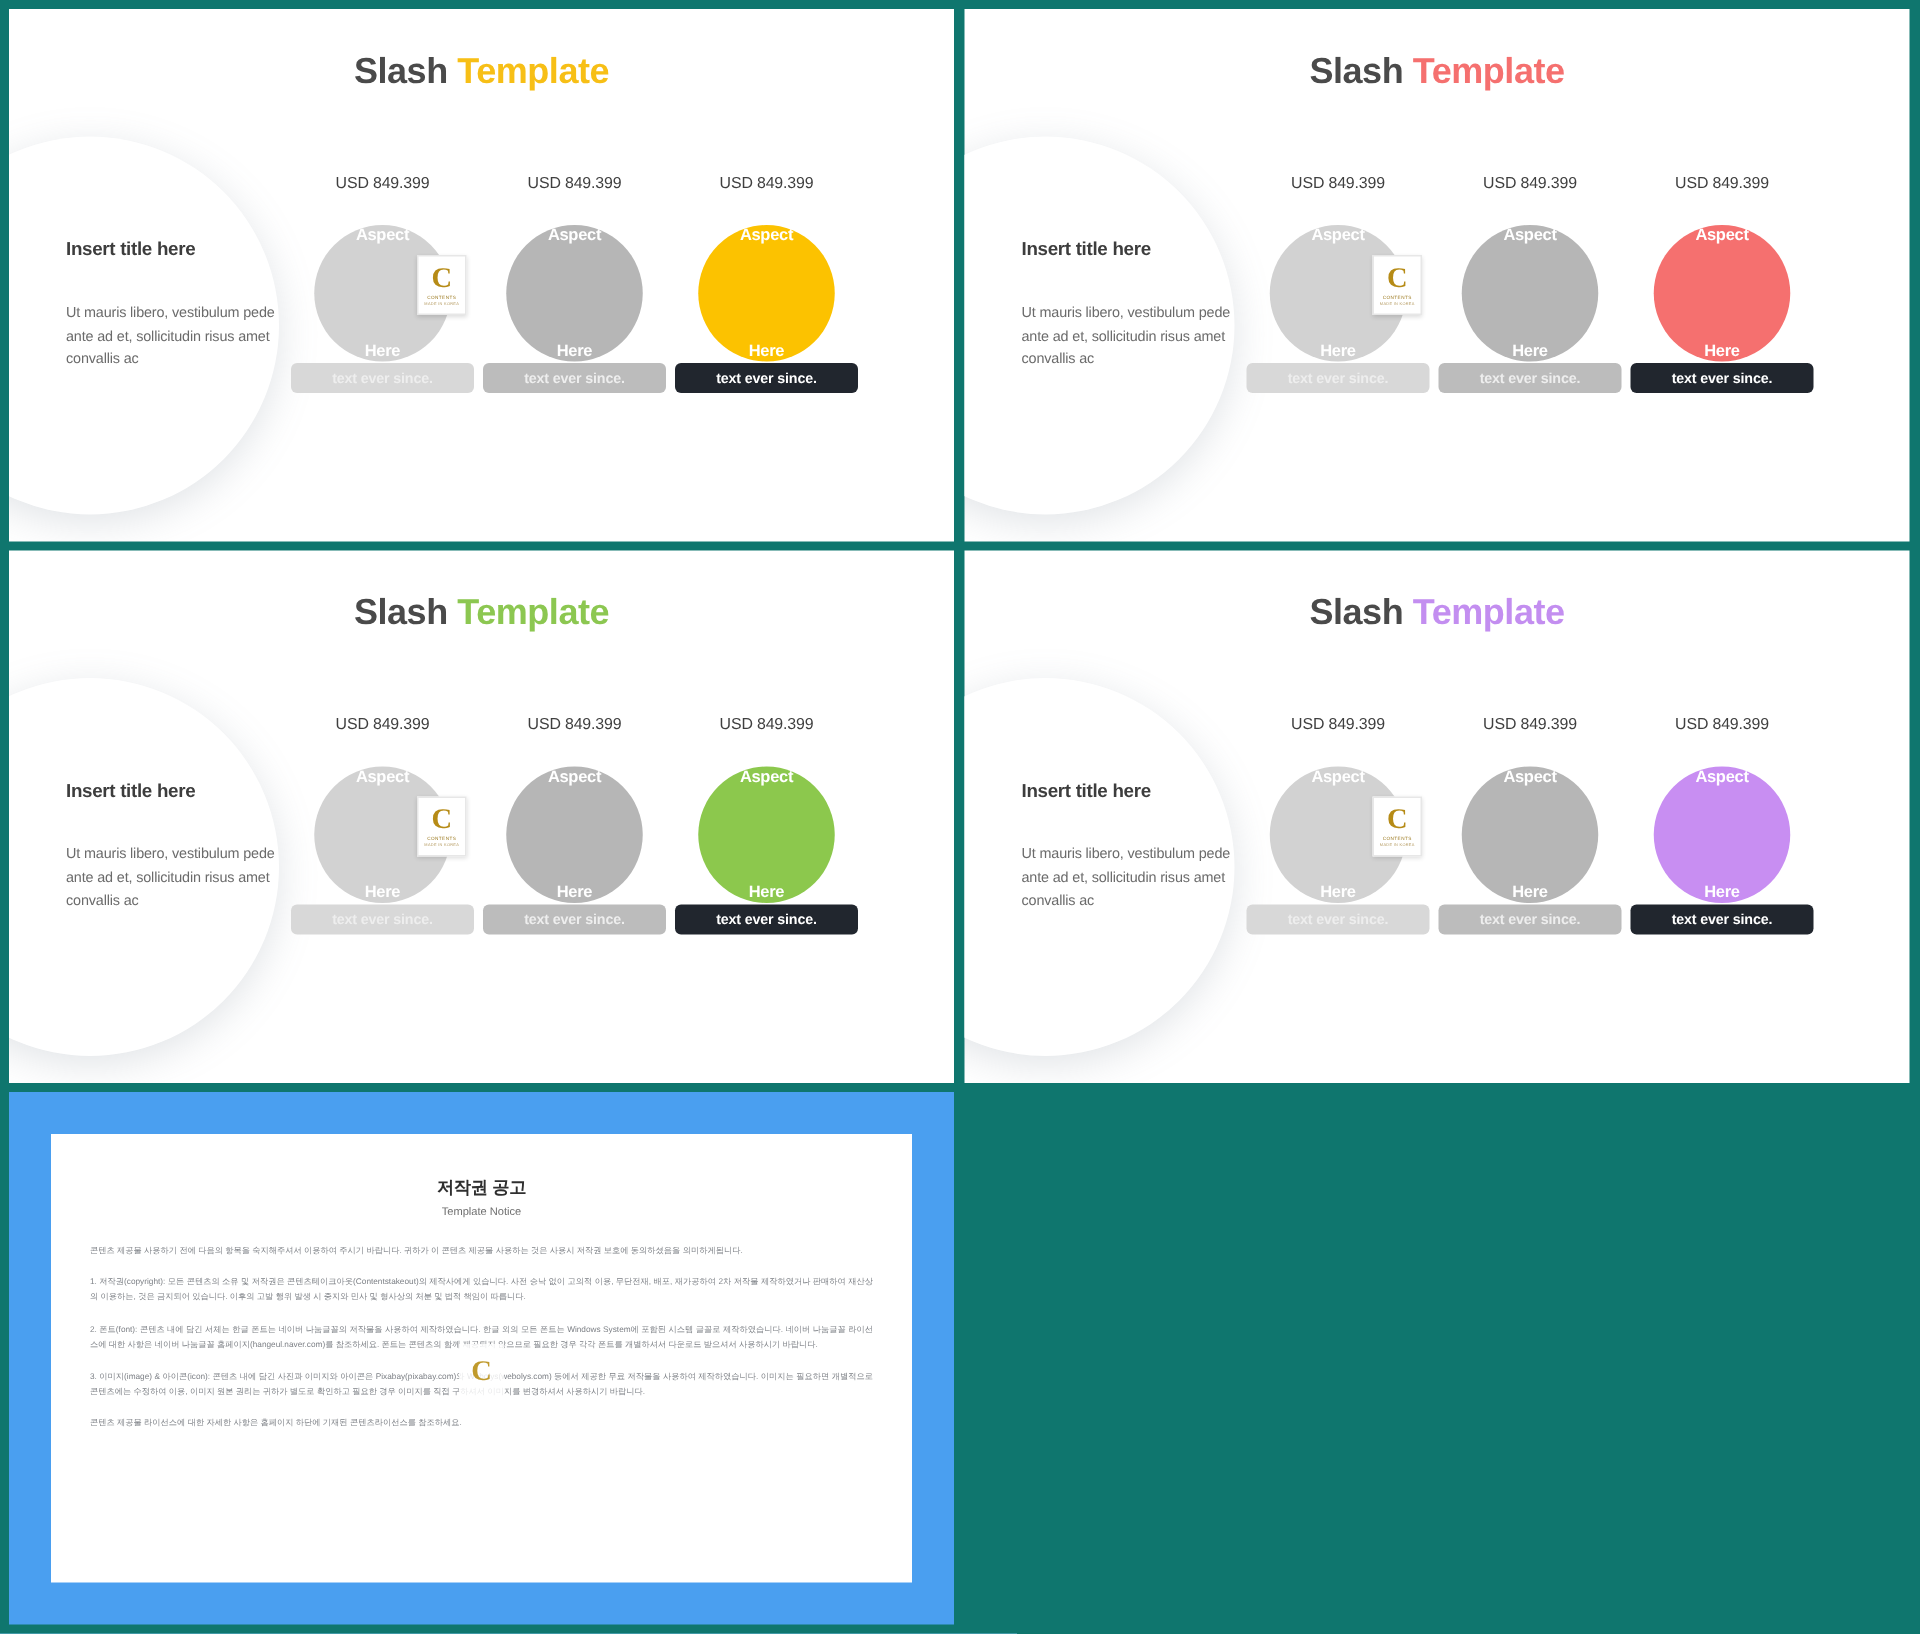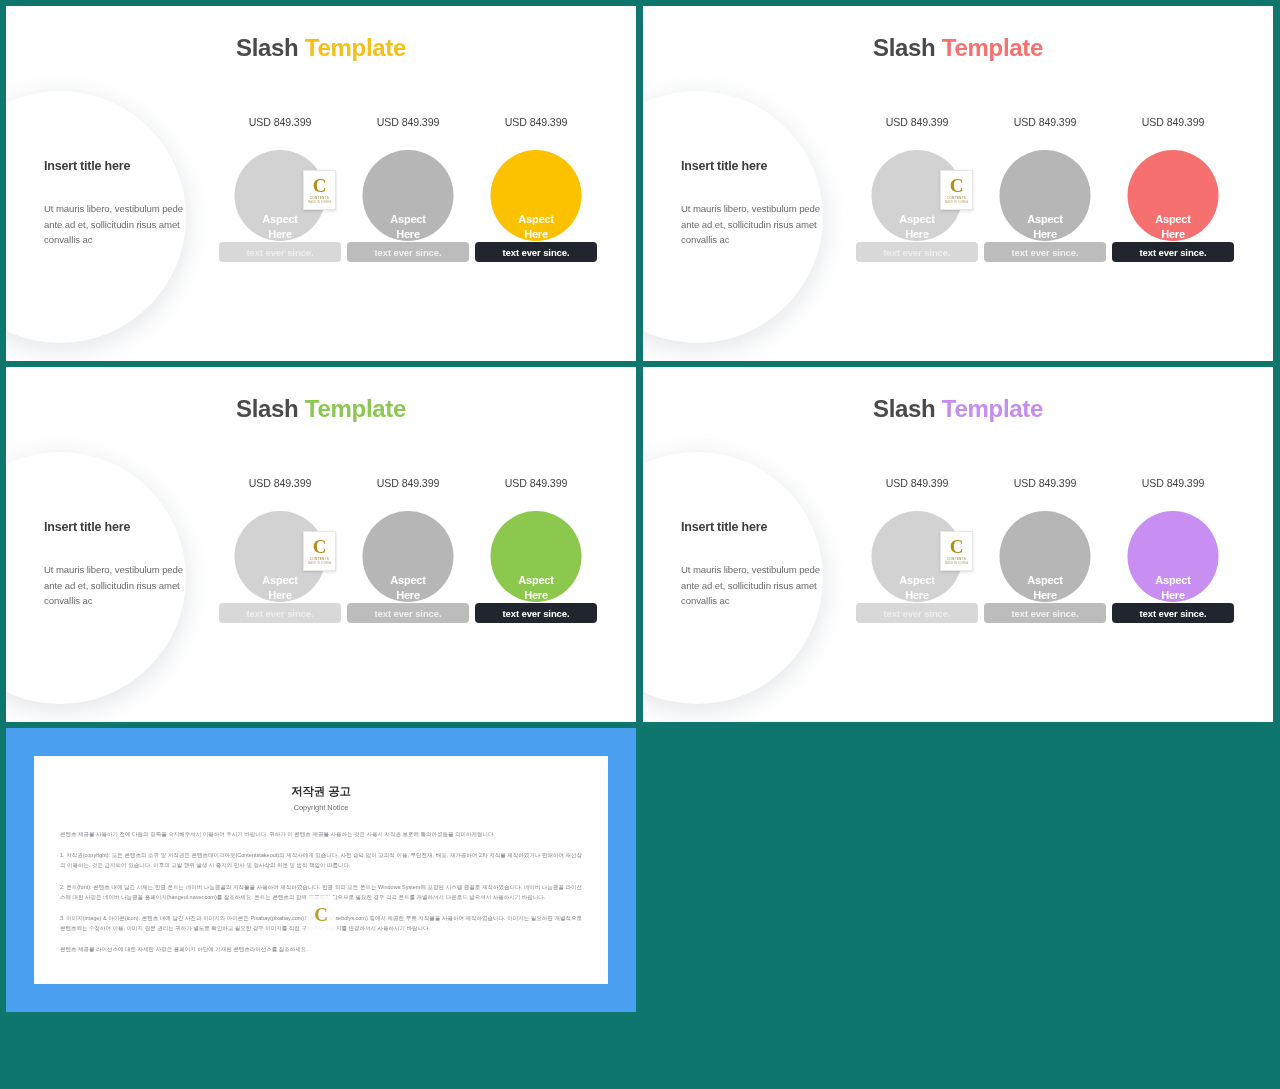--- a/index.html
+++ b/index.html
@@ -67,21 +67,21 @@
     font-size: 9.6px;
     line-height: 1.62;
     color: #6b6b6b;
     letter-spacing: -0.1px;
     margin-top: 28px;
   }
 
   
   .cols {
     position: absolute;
-    left: 213px; top: 110px;
+    left: 188px; top: 110px;
     width: 400px; height: 195px;
   }
   .col {
     position: absolute;
     top: 0;
     width: 122px;
     text-align: center;
   }
   .col.c0 { left: 0px; }
   .col.c1 { left: 128px; }
@@ -101,21 +101,21 @@
   }
   .orb {
     position: absolute;
     left: 50%; top: 0;
     transform: translateX(-50%);
     width: 91px; height: 91px;
     border-radius: 50%;
     display: flex;
     flex-direction: column;
     align-items: center;
-    justify-content: flex-end;
+    justify-content: space-between;
     font-size: 11px;
     font-weight: bold;
     line-height: 1.3;
     color: #ffffff;
     letter-spacing: -0.2px;
   }
   .orb.s-light { background: #d2d2d2; }
   .orb.s-mid   { background: #b6b6b6; }
   .orb.s-acc   { background: #fcc200; }
   .p2 .orb.s-acc { background: #f5706f; }
@@ -169,21 +169,21 @@
     letter-spacing: -0.1px;
   }
   .chip.k-light { background: #d8d8d8; color: #eeeeee; }
   .chip.k-mid   { background: #bcbcbc; color: #eeeeee; }
   .chip.k-dark  { background: #21262e; color: #ffffff; }
 
   
   .doc-frame {
     position: absolute;
     left: 6px; top: 728px;
-    width: 630px; height: 284px;
+    width: 630px; height: 355px;
     background: #4a9ff0;
     padding: 28px;
   }
   .doc-page {
     width: 100%; height: 100%;
     background: #ffffff;
     position: relative;
     padding: 28px 26px 20px 26px;
     overflow: hidden;
   }
@@ -435,21 +435,21 @@
           </div>
         </div>
         <div class="chip k-dark">text ever since.</div>
       </div>
     </div>
   </div>
 
   <div class="doc-frame">
     <div class="doc-page">
       <div class="doc-h1">저작권 공고</div>
-      <div class="doc-h2">Copyright Notice</div>
+      <div class="doc-h2">Template Notice</div>
 
       <div class="doc-watermark">
         <div class="bc">C</div>
       </div>
 
       <div class="doc-p">콘텐츠 제공물 사용하기 전에 다음의 항목을 숙지해주셔서 이용하여 주시기 바랍니다. 귀하가 이 콘텐츠 제공물 사용하는 것은 사용시 저작권 보호에 동의하셨음을 의미하게됩니다.</div>
       <div class="doc-p">1. 저작권(copyright): 모든 콘텐츠의 소유 및 저작권은 콘텐츠테이크아웃(Contentstakeout)의 제작사에게 있습니다. 사전 승낙 없이 고의적 이용, 무단전재, 배포, 재가공하여 2차 저작물 제작하였거나 판매하여 재산상의 이용하는, 것은 금지되어 있습니다. 이후의 고발 행위 발생 시 중지와 민사 및 형사상의 처분 및 법적 책임이 따릅니다.</div>
       <div class="doc-p">2. 폰트(font): 콘텐츠 내에 담긴 서체는 한글 폰트는 네이버 나눔글꼴의 저작물을 사용하여 제작하였습니다. 한글 외의 모든 폰트는 Windows System에 포함된 시스템 글꼴로 제작하였습니다. 네이버 나눔글꼴 라이선스에 대한 사항은 네이버 나눔글꼴 홈페이지(hangeul.naver.com)를 참조하세요. 폰트는 콘텐츠의 함께 제공되지 않으므로 필요한 경우 각각 폰트를 개별하셔서 다운로드 받으셔서 사용하시기 바랍니다.</div>
       <div class="doc-p">3. 이미지(image) &amp; 아이콘(icon): 콘텐츠 내에 담긴 사진과 이미지와 아이콘은 Pixabay(pixabay.com)와 Webolys(webolys.com) 등에서 제공한 무료 저작물을 사용하여 제작하였습니다. 이미지는 필요하면 개별적으로 콘텐츠에는 수정하여 이용, 이미지 원본 권리는 귀하가 별도로 확인하고 필요한 경우 이미지를 직접 구하셔서 이미지를 변경하셔서 사용하시기 바랍니다.</div>
       <div class="doc-p">콘텐츠 제공물 라이선스에 대한 자세한 사항은 홈페이지 하단에 기재된 콘텐츠라이선스를 참조하세요.</div>

